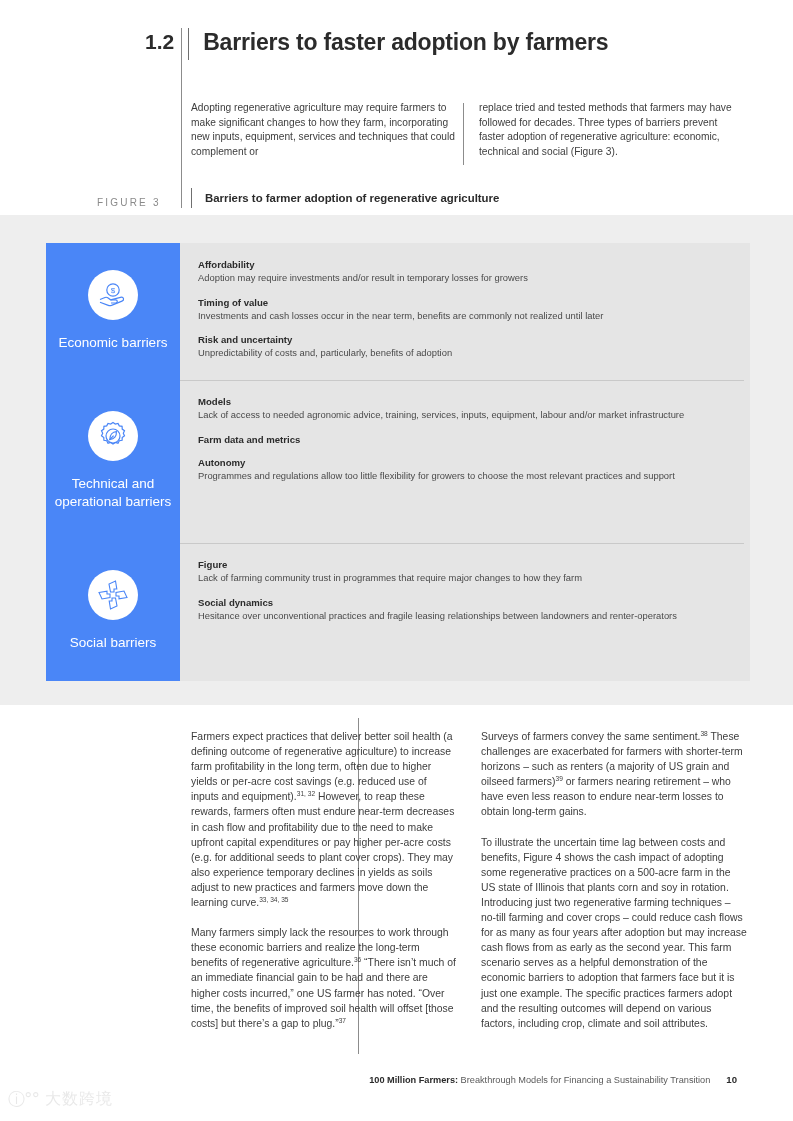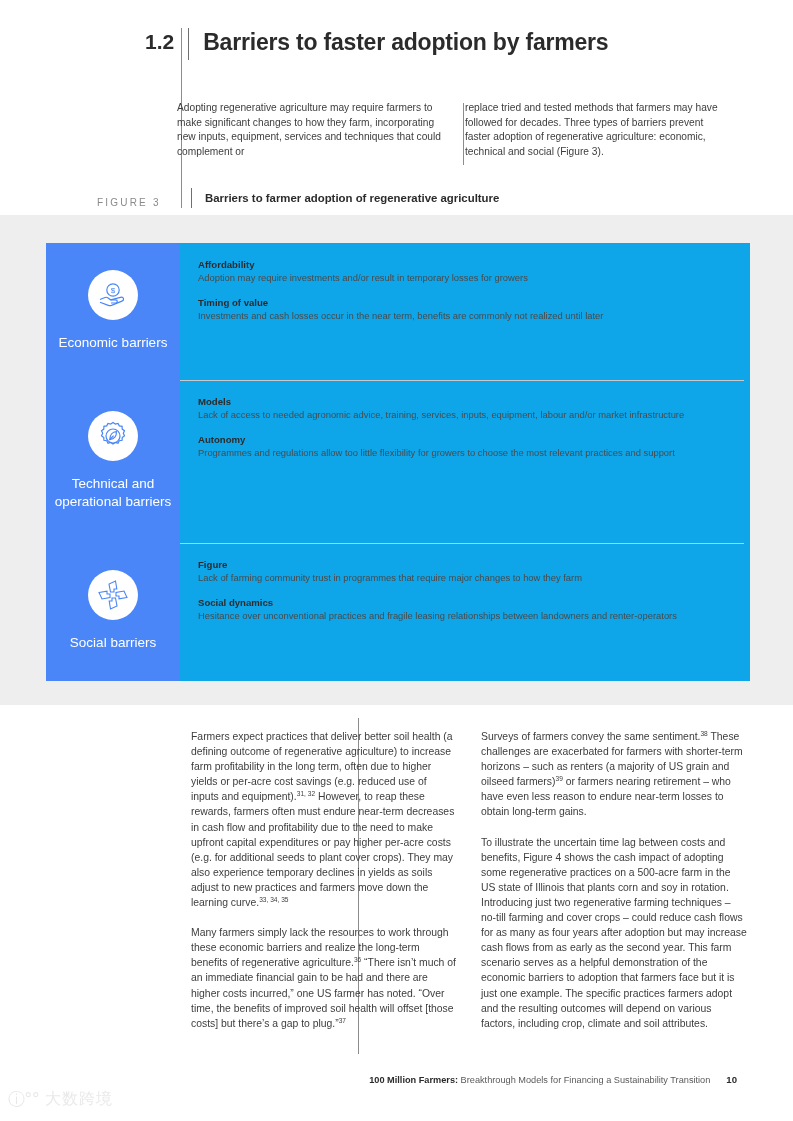--- a/index.html
+++ b/index.html
@@ -68,21 +68,21 @@
     left: 463px;
     top: 103px;
     width: 1px;
     height: 62px;
     background: #8c8c8c;
   }
 
   
   .intro {
     position: absolute;
-    left: 177px;
+    left: 191px;
     top: 101px;
     width: 552px;
     display: flex;
     gap: 0;
   }
   .intro-col {
     width: 264px;
     font-size: 10.2px;
     line-height: 14.6px;
     color: #3d3d3d;
@@ -168,21 +168,21 @@
     color: #ffffff;
     font-size: 13.5px;
     line-height: 18px;
     font-weight: 400;
     text-align: center;
   }
   .fig-right {
     flex: 1;
     padding: 16px 18px 16px 18px;
     box-sizing: border-box;
-    background: #0ea5e9;
+    background: #e5e5e5;
   }
   .barrier + .barrier { margin-top: 12px; }
   .barrier-title {
     font-size: 9.6px;
     font-weight: 700;
     color: #2b2b2b;
     margin-bottom: 2px;
   }
   .barrier-desc {
     font-size: 9.4px;
@@ -300,20 +300,24 @@
     </div>
     <div class="fig-right">
       <div class="barrier">
         <div class="barrier-title">Affordability</div>
         <div class="barrier-desc">Adoption may require investments and/or result in temporary losses for growers</div>
       </div>
       <div class="barrier">
         <div class="barrier-title">Timing of value</div>
         <div class="barrier-desc">Investments and cash losses occur in the near term, benefits are commonly not realized until later</div>
       </div>
+      <div class="barrier">
+        <div class="barrier-title">Risk and uncertainty</div>
+        <div class="barrier-desc">Unpredictability of costs and, particularly, benefits of adoption</div>
+      </div>
     </div>
   </div>
 
   <div class="fig-row row-technical">
     <div class="fig-left">
       <div class="icon-circle">
         <svg width="34" height="34" viewBox="0 0 34 34" fill="none" stroke="#4a86f7" stroke-width="1.2">
           <path d="M17 3.5 l2.3 1.6 2.7-0.7 1.3 2.5 2.8 0.4 0.1 2.8 2.3 1.7 -1.2 2.5 1.2 2.5 -2.3 1.7 -0.1 2.8 -2.8 0.4 -1.3 2.5 -2.7-0.7 -2.3 1.6 -2.3-1.6 -2.7 0.7 -1.3-2.5 -2.8-0.4 -0.1-2.8 -2.3-1.7 1.2-2.5 -1.2-2.5 2.3-1.7 0.1-2.8 2.8-0.4 1.3-2.5 2.7 0.7 z"></path>
           <circle cx="17" cy="17" r="7"></circle>
           <path d="M13.8 20.4 C13.8 15.8 16.6 12.8 20.4 12.6 C20.7 16.8 18.3 20.6 13.8 20.4 z"></path>
@@ -321,20 +325,21 @@
         </svg>
       </div>
       <div class="cat-label">Technical and operational barriers</div>
     </div>
     <div class="fig-right">
       <div class="barrier">
         <div class="barrier-title">Models</div>
         <div class="barrier-desc">Lack of access to needed agronomic advice, training, services, inputs, equipment, labour and/or market infrastructure</div>
       </div>
       <div class="barrier">
+        <div class="barrier-title">Farm data and metrics</div>
       </div>
       <div class="barrier">
         <div class="barrier-title">Autonomy</div>
         <div class="barrier-desc">Programmes and regulations allow too little flexibility for growers to choose the most relevant practices and support</div>
       </div>
     </div>
   </div>
 
   <div class="fig-row row-social">
     <div class="fig-left">

